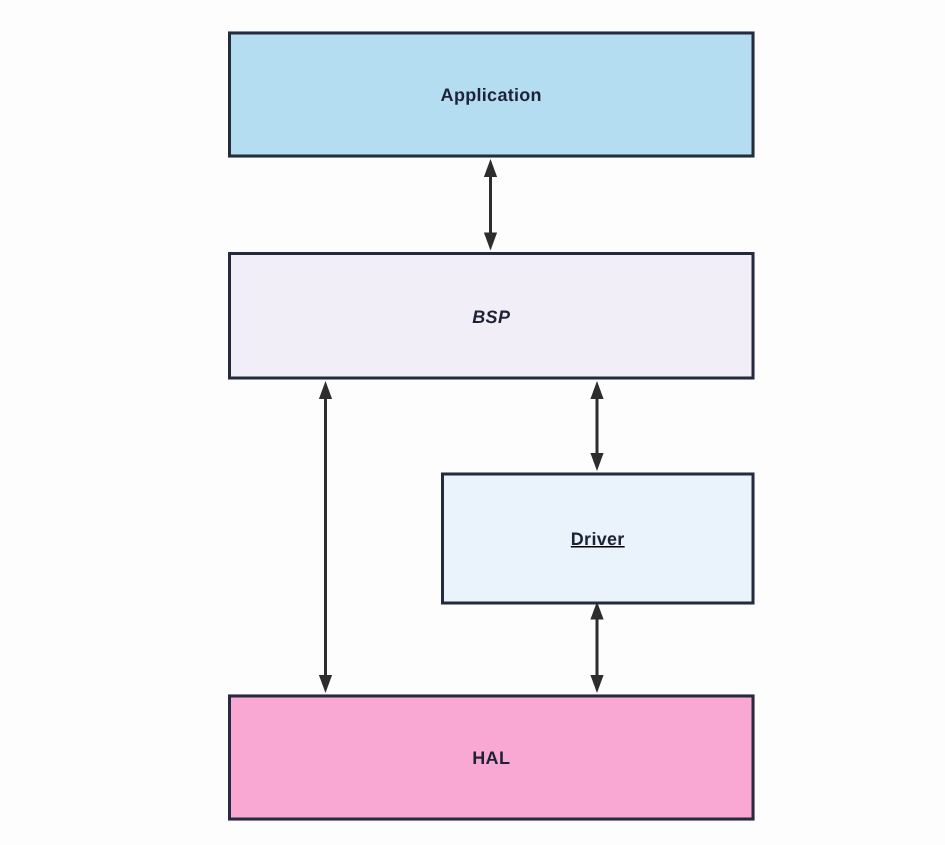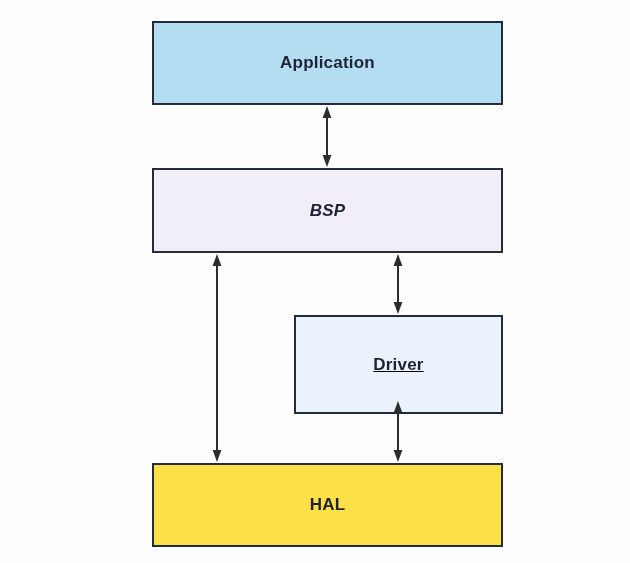--- a/index.html
+++ b/index.html
@@ -23,28 +23,28 @@
   }
   .node {
     position: absolute;
     box-sizing: border-box;
     border: 2px solid var(--box-border);
     display: flex;
     align-items: center;
     justify-content: center;
   }
   .node .label {
-    font-size: 17px;
+    font-size: 12px;
     font-weight: bold;
     color: var(--label);
     letter-spacing: 0.2px;
   }
   .node-application { left: 152px; top: 21px;  width: 351px; height: 84px; }
   .node-bsp         { left: 152px; top: 168px; width: 351px; height: 85px; font-style: italic; }
-  .node-driver      { left: 294px; top: 315px; width: 209px; height: 99px; text-decoration: underline; }
+  .node-driver      { left: 294px; top: 315px; width: 209px; height: 88px; text-decoration: underline; }
   .node-hal         { left: 152px; top: 463px; width: 351px; height: 84px; }
   .edge {
     position: absolute;
     display: block;
   }
   .edge line {
     stroke: var(--arrow);
     stroke-width: 2;
   }
   .edge polygon {
@@ -65,21 +65,21 @@
   </div>
 
   <div class="node node-bsp" style="background: rgb(242, 238, 247);">
     <span class="label">BSP</span>
   </div>
 
   <div class="node node-driver" style="background: rgb(234, 243, 251);">
     <span class="label">Driver</span>
   </div>
 
-  <div class="node node-hal" style="background: #fde047;">
+  <div class="node node-hal" style="background: #f9a8d4;">
     <span class="label">HAL</span>
   </div>
 
   <svg class="edge edge-application-bsp" width="14" height="61" viewBox="0 0 14 61">
     <polygon points="7,0 2.6,12 11.4,12"></polygon>
     <line x1="7" y1="9" x2="7" y2="52"></line>
     <polygon points="7,61 2.6,49 11.4,49"></polygon>
   </svg>
 
   <svg class="edge edge-bsp-hal" width="14" height="208" viewBox="0 0 14 208">

